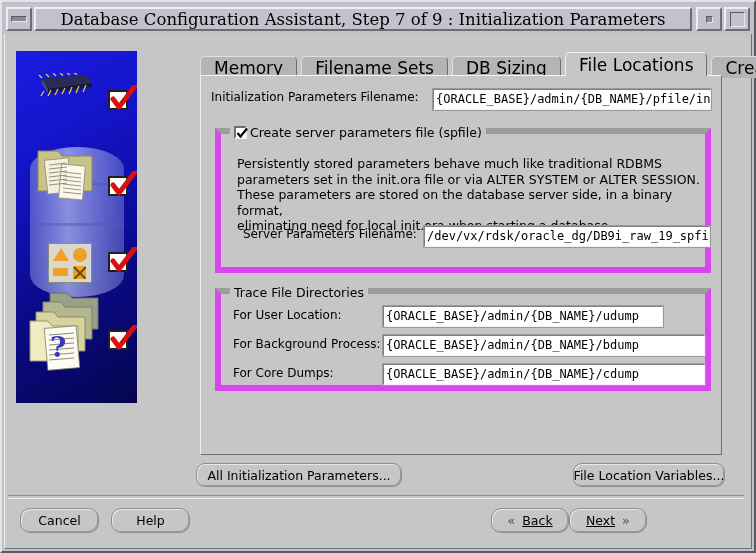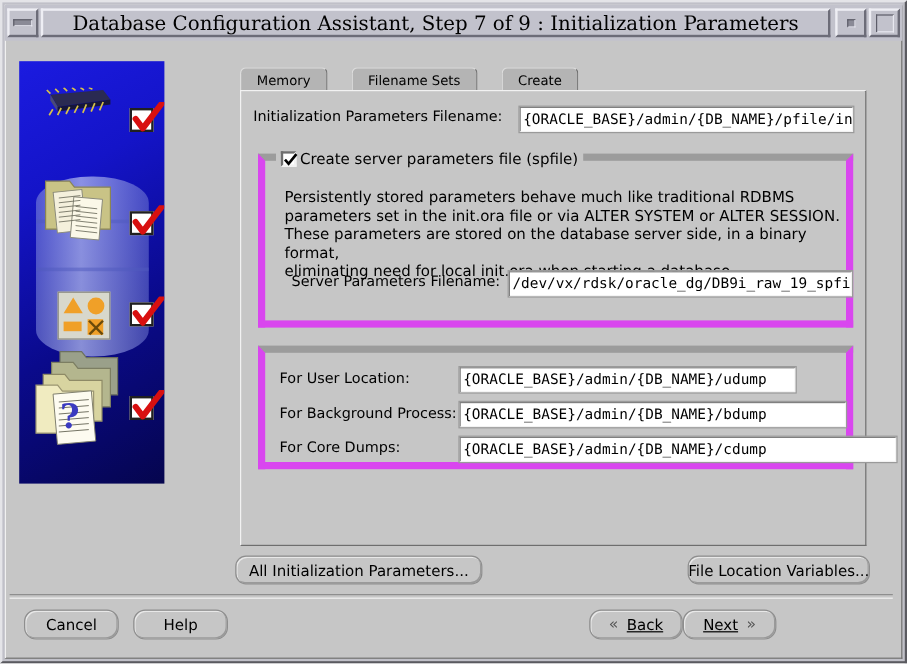--- a/index.html
+++ b/index.html
@@ -225,29 +225,29 @@
     width: 522px; height: 24px;
     display: flex;
     align-items: flex-end;
   }
   .tab {
     height: 22px;
     box-sizing: border-box;
     padding: 0 13px;
     display: flex;
     align-items: center;
-    font-size: 11px;
+    font-size: 17px;
     color: #000000;
     background: #b4b4b4;
     border-top: 1px solid #dedede;
     border-left: 1px solid #dedede;
     border-right: 1px solid #6e6e6e;
     border-bottom: none;
     border-radius: 5px 5px 0 0;
-    margin-right: 20px;
+    margin-right: 4px;
     white-space: nowrap;
     position: relative;
     top: 2px;
   }
   .tab.active {
     background: #c6c6c6;
     height: 24px;
     top: 0;
     border-top: 1px solid #f2f2f2;
     border-left: 1px solid #f2f2f2;
@@ -487,20 +487,22 @@
       <div class="chk-box"></div>
       <svg class="chk-tick" viewBox="0 0 28 26">
         <path d="M4,14 L10,22 L26,1" stroke="#d81010" stroke-width="5" fill="none" stroke-linecap="round" stroke-linejoin="round"></path>
       </svg>
     </div>
   </div>
 
   <div class="tabs">
     <div class="tab">Memory</div>
     <div class="tab">Filename Sets</div>
+    <div class="tab">DB Sizing</div>
+    <div class="tab active">File Locations</div>
     <div class="tab">Create</div>
   </div>
 
   <div class="panel">
 
     <div class="row" style="left:10px; top:14px;">
       <span class="lbl">Initialization Parameters Filename:</span>
     </div>
     <div class="field" style="position:absolute; left:232px; top:13px; width:278px;">{ORACLE_BASE}/admin/{DB_NAME}/pfile/init.o</div>
 
@@ -519,35 +521,36 @@
 These parameters are stored on the database server side, in a binary format,
 eliminating need for local init.ora when starting a database.</div>
 
       <div class="row" style="left:22px; top:93px;">
         <span class="lbl">Server Parameters Filename:</span>
       </div>
       <div class="field" style="position:absolute; left:203px; top:92px; width:286px;">/dev/vx/rdsk/oracle_dg/DB9i_raw_19_spfile_5</div>
     </div>
 
     <div class="group" style="left:14px; top:212px; width:496px; height:103px;">
+      <div class="group-title" style="left:9px;">Trace File Directories</div>
 
       <div class="row" style="left:12px; top:14px;">
         <span class="lbl">For User Location:</span>
       </div>
       <div class="field" style="position:absolute; left:162px; top:12px; width:280px;">{ORACLE_BASE}/admin/{DB_NAME}/udump</div>
 
       <div class="row" style="left:12px; top:43px;">
         <span class="lbl">For Background Process:</span>
       </div>
       <div class="field" style="position:absolute; left:162px; top:41px; width:322px;">{ORACLE_BASE}/admin/{DB_NAME}/bdump</div>
 
       <div class="row" style="left:12px; top:72px;">
         <span class="lbl">For Core Dumps:</span>
       </div>
-      <div class="field" style="position:absolute; left:162px; top:70px; width:364px;">{ORACLE_BASE}/admin/{DB_NAME}/cdump</div>
+      <div class="field" style="position:absolute; left:162px; top:70px; width:322px;">{ORACLE_BASE}/admin/{DB_NAME}/cdump</div>
     </div>
   </div>
 
   <div class="btn btn-wide" style="position:absolute; left:196px; top:463px; width:206px;">All Initialization Parameters...</div>
 
   <div class="btn btn-wide" style="position:absolute; left:573px; top:463px; width:152px;">File Location Variables...</div>
 
   <div class="sep" style="left:8px; top:495px; width:736px;"></div>
 
   <div class="btn" style="position:absolute; left:20px; top:508px; width:79px; height:25px; border-radius:10px;">Cancel</div>

